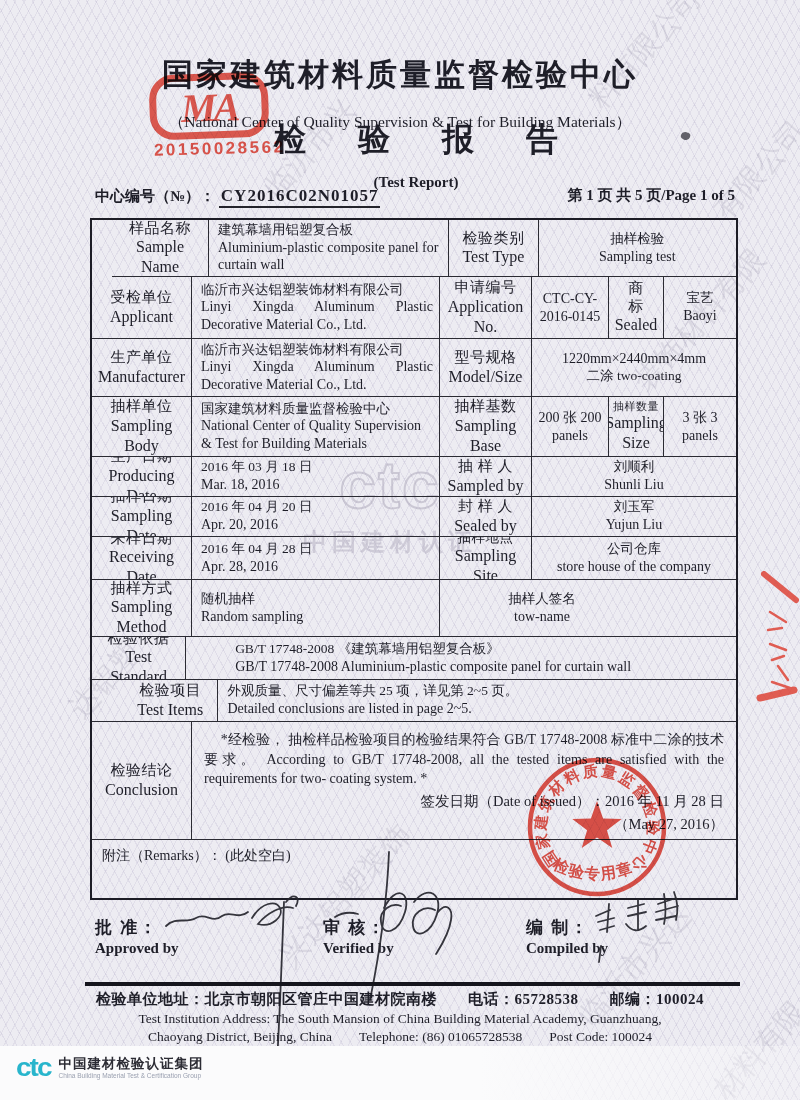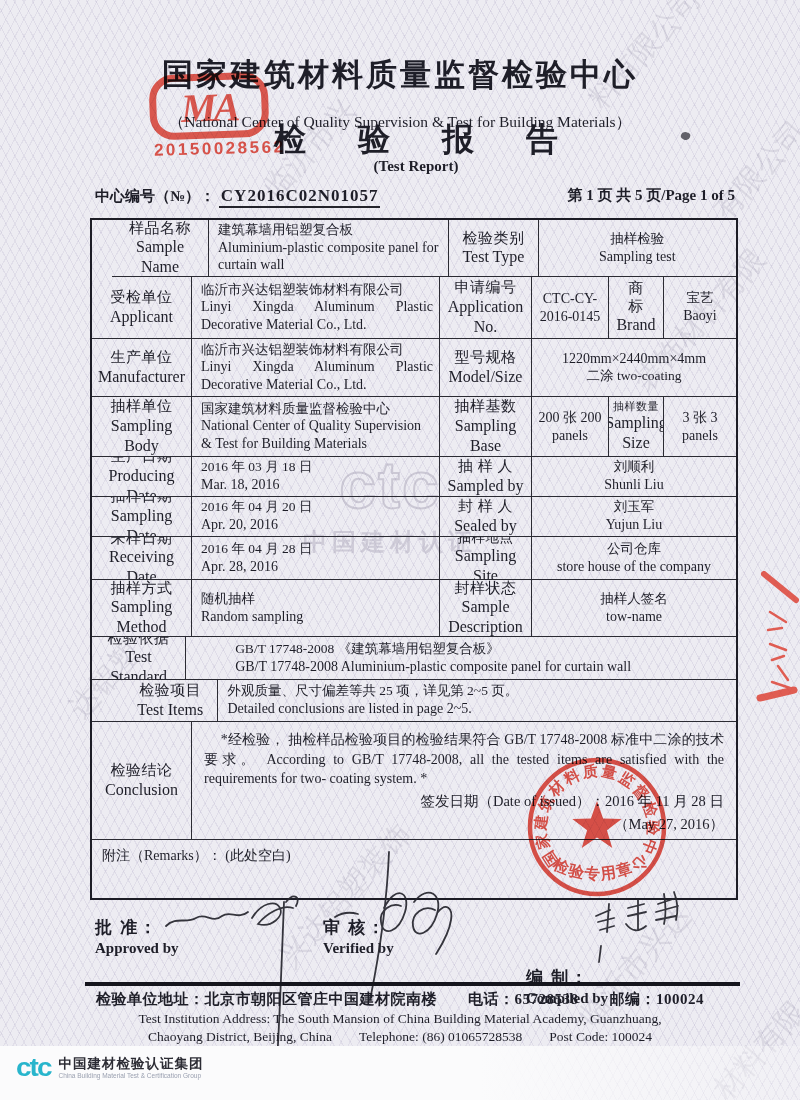--- a/index.html
+++ b/index.html
@@ -8,21 +8,21 @@
     background-color:#edecf2;
     background-image:
       repeating-linear-gradient(62deg, rgba(150,140,180,0.16) 0 1px, transparent 1px 8px),
       repeating-linear-gradient(-62deg, rgba(148,138,178,0.14) 0 1px, transparent 1px 8px);}
   .abs{position:absolute;}
   .ctr{left:0;right:0;text-align:center;}
   
   .org-cn{top:54px;font-size:31px;font-weight:bold;letter-spacing:3px;}
   .org-en{top:112px;font-size:15.5px;font-weight:normal;}
   .title-cn{top:118px;font-size:32px;font-weight:600;letter-spacing:22px;text-indent:22px;padding-left:32px;}
-  .title-en{top:158px;font-size:15px;font-weight:bold;margin-left:32px;}
+  .title-en{top:174px;font-size:15px;font-weight:bold;margin-left:32px;}
   .report-line{top:186px;left:95px;width:640px;display:flex;justify-content:space-between;align-items:flex-start;font-size:15px;font-weight:bold;}
   .report-no{font-size:17px;border-bottom:2px solid #23232b;letter-spacing:1px;padding:0 2px 1px 2px;}
   .ink-dot{top:132px;left:681px;width:9px;height:8px;background:#4a4a52;border-radius:60% 40% 55% 45%;transform:rotate(25deg);opacity:.85;}
   
   .cma{left:146px;top:72px;width:130px;height:70px;transform:rotate(-2deg);opacity:.88;mix-blend-mode:multiply;}
   .cma-num{left:154px;top:139px;font-family:"Liberation Sans",sans-serif;font-size:17px;font-weight:bold;color:#e8473a;letter-spacing:2.5px;transform:rotate(-1.5deg);opacity:.9;mix-blend-mode:multiply;}
   
   .wm{font-size:30px;color:#7d7891;opacity:.16;transform:rotate(-48deg);white-space:nowrap;pointer-events:none;}
   .wm-center{left:300px;top:452px;width:180px;text-align:center;pointer-events:none;opacity:.5;}
   .wm-ctc{font-family:"Liberation Sans",sans-serif;font-size:66px;font-weight:bold;color:transparent;-webkit-text-stroke:2px #aaa5b8;letter-spacing:2px;line-height:1;}
@@ -133,21 +133,21 @@
       </div>
       <div class="td w3">
         <span class="lc">申请编号</span>
         <span class="le">Application No.</span>
       </div>
       <div class="td wa">
         <span class="ve">CTC-CY-2016-0145</span>
       </div>
       <div class="td wb">
         <span class="lc vert">商标</span>
-        <span class="le">Brand</span>
+        <span class="le">Sealed</span>
       </div>
       <div class="td wc end">
         <span class="vc">宝艺</span>
         <span class="ve">Baoyi</span>
       </div>
     </div>
 
     <div class="tr" style="height:58px;">
       <div class="td w1">
         <span class="lc">生产单位</span>
@@ -251,25 +251,20 @@
 
     <div class="tr" style="height:57px;">
       <div class="td w1">
         <span class="lc">抽样方式</span>
         <span class="le">Sampling</span>
         <span class="le">Method</span>
       </div>
       <div class="td w2 left">
         <span class="vc">随机抽样</span>
         <span class="ve">Random sampling</span>
-      </div>
-      <div class="td w3">
-        <span class="lc">封样状态</span>
-        <span class="le">Sample</span>
-        <span class="le">Description</span>
       </div>
       <div class="td w4 end">
         <span class="vc">抽样人签名</span>
         <span class="ve">tow-name</span>
       </div>
     </div>
 
     <div class="tr" style="height:43px;gap:40px;">
       <div class="td w1">
         <span class="lc">检验依据</span>
@@ -313,21 +308,21 @@
   </div>
 
   <div class="abs sig" style="left:95px;top:918px;">
     <div class="cn">批  准：</div>
     <div class="en">Approved by</div>
   </div>
   <div class="abs sig" style="left:323px;top:918px;">
     <div class="cn">审  核：</div>
     <div class="en">Verified by</div>
   </div>
-  <div class="abs sig" style="left:526px;top:968px;">
+  <div class="abs sig" style="left:526px;top:918px;">
     <div class="cn">编  制：</div>
     <div class="en">Compiled by</div>
   </div>
 
   <svg class="abs" style="left:0;top:0;" width="800" height="1100" viewBox="0 0 800 1100" pointer-events="none">
     <g stroke="#26262e" stroke-width="1.8" fill="none" stroke-linecap="round" opacity=".92">
       <g>
         <path d="M166,926 C176,916 186,924 196,918 C206,912 212,924 222,916 C230,910 238,920 248,912"></path>
         <path d="M252,918 C262,902 276,900 280,908 C284,916 272,928 258,924 C266,914 282,904 293,908"></path>
         <path d="M286,902 C294,892 301,897 296,906"></path>

